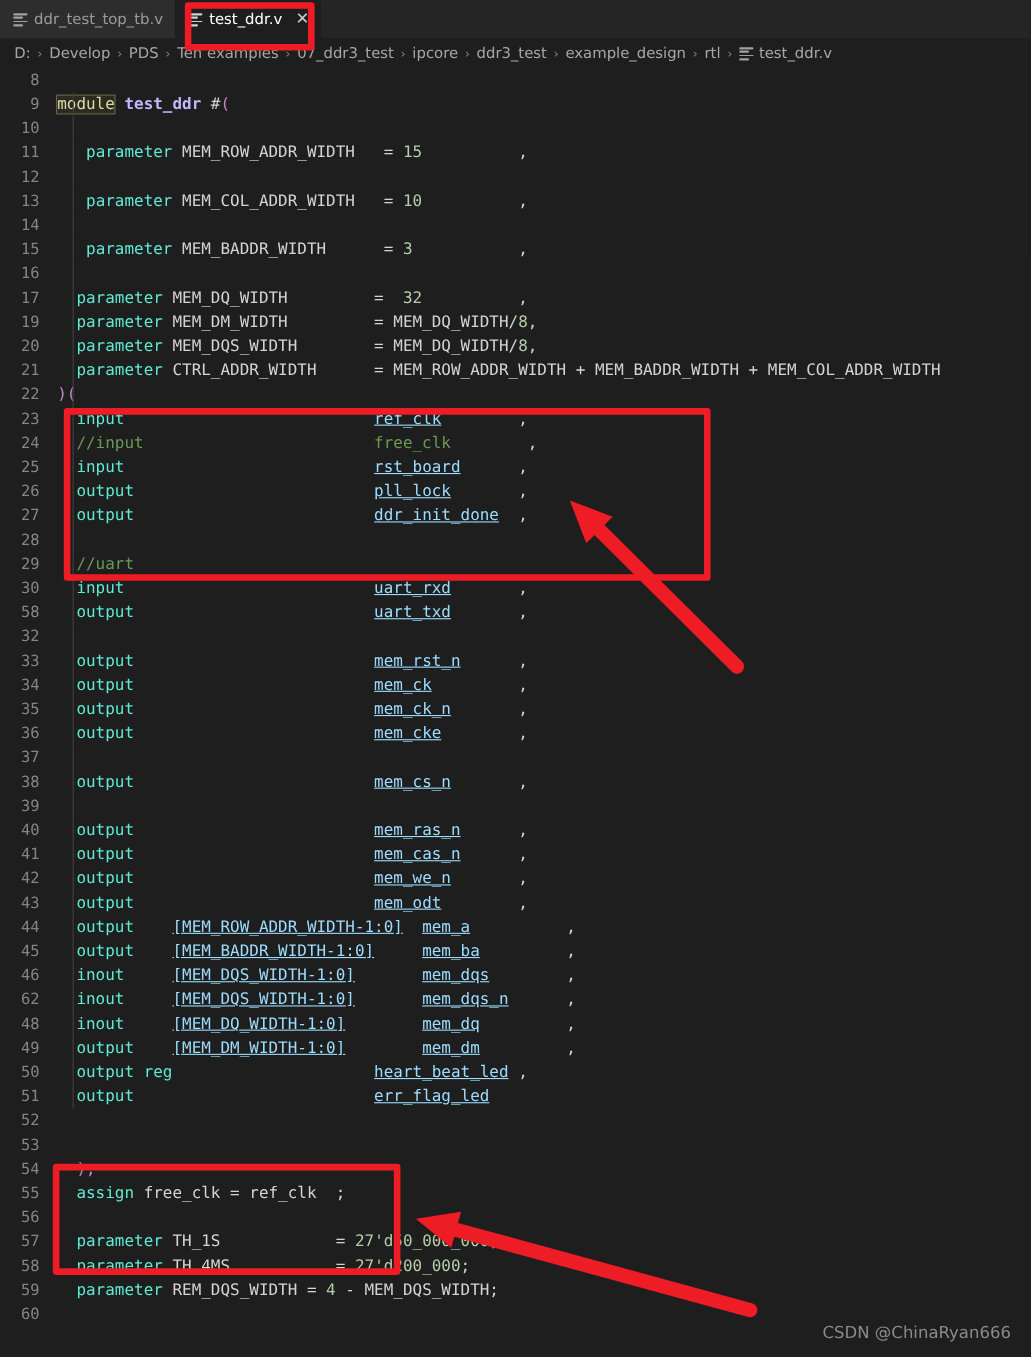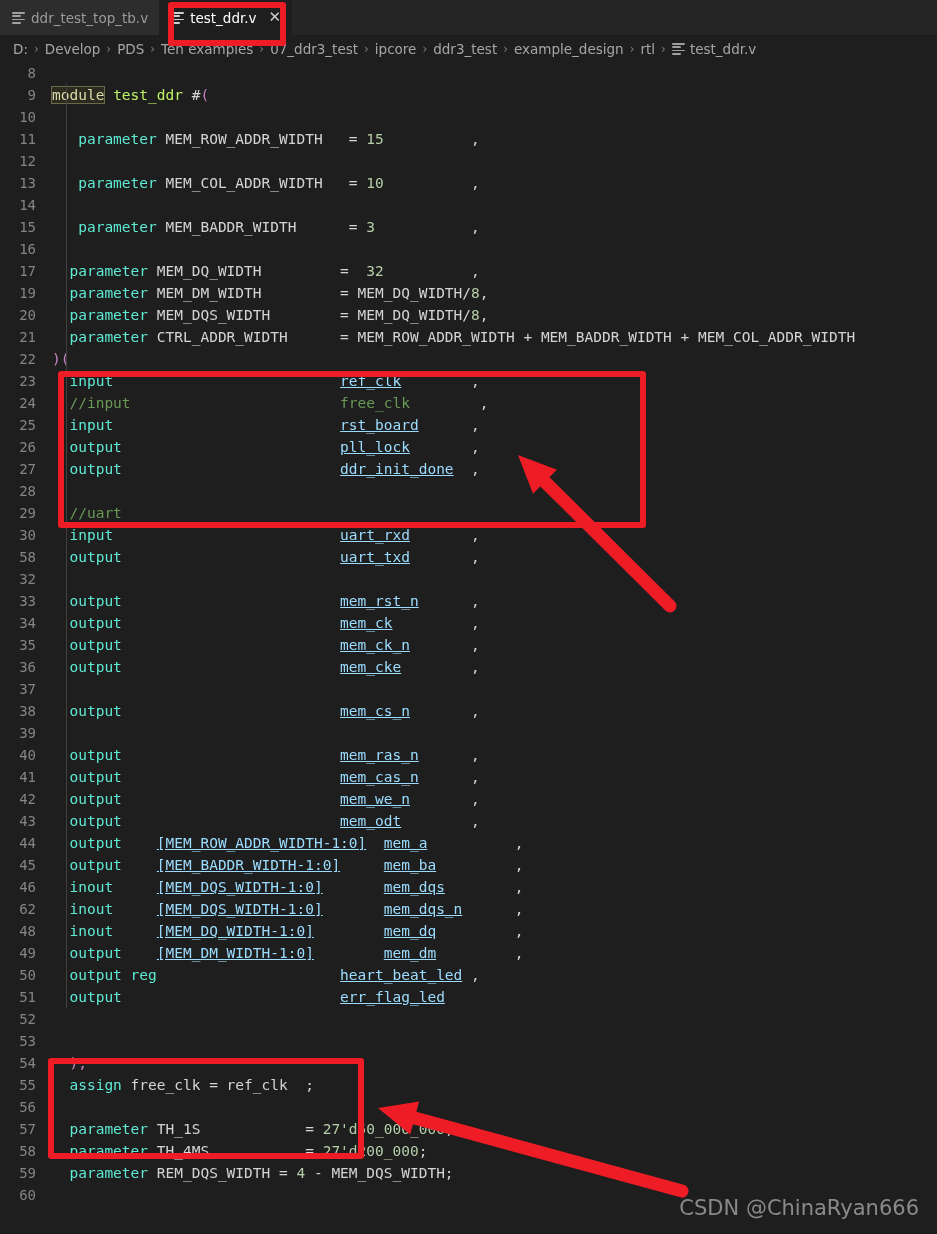--- a/index.html
+++ b/index.html
@@ -71,37 +71,37 @@
   }
   .code-text {
     flex: 1; font-family: "DejaVu Sans Mono", monospace; font-size: 14.5px;
     line-height: 22px; white-space: pre; color: #d4d4d4; letter-spacing: 0px;
   }
   
   .kw   { color: #5eead4; }           
   .modbox {
     background: #2b2b1f; outline: 1px solid #6a6a4a; color: #dcdcaa;
   }
-  .fn   { color: #bef264; }           
+  .fn   { color: #c4b5fd; font-weight: bold; }           
   .punc { color: #c586c0; }           
   .id   { color: #d4d4d4; }           
   .port { color: #9cdcfe; text-decoration: underline; }           
   .num  { color: #b5cea8; }           
   .cmt  { color: #6a9955; }
 
   
   .anno-box {
     position: absolute; border: 6px solid #ee1c25; border-radius: 3px;
     pointer-events: none;
   }
   .anno-svg { position: absolute; left: 0; top: 0; width: 937px; height: 1234px; pointer-events: none; }
 
   .watermark {
     position: absolute; right: 18px; bottom: 14px;
-    color: #8a8a8a; font-size: 21px; font-family: "DejaVu Sans", sans-serif;
+    color: #8a8a8a; font-size: 15px; font-family: "DejaVu Sans", sans-serif;
   }
 </style>
 </head>
 <body>
 
 <div id="root">
 
   <div class="tabbar">
     <div class="tab inactive">
       <span class="filetype-icon">

